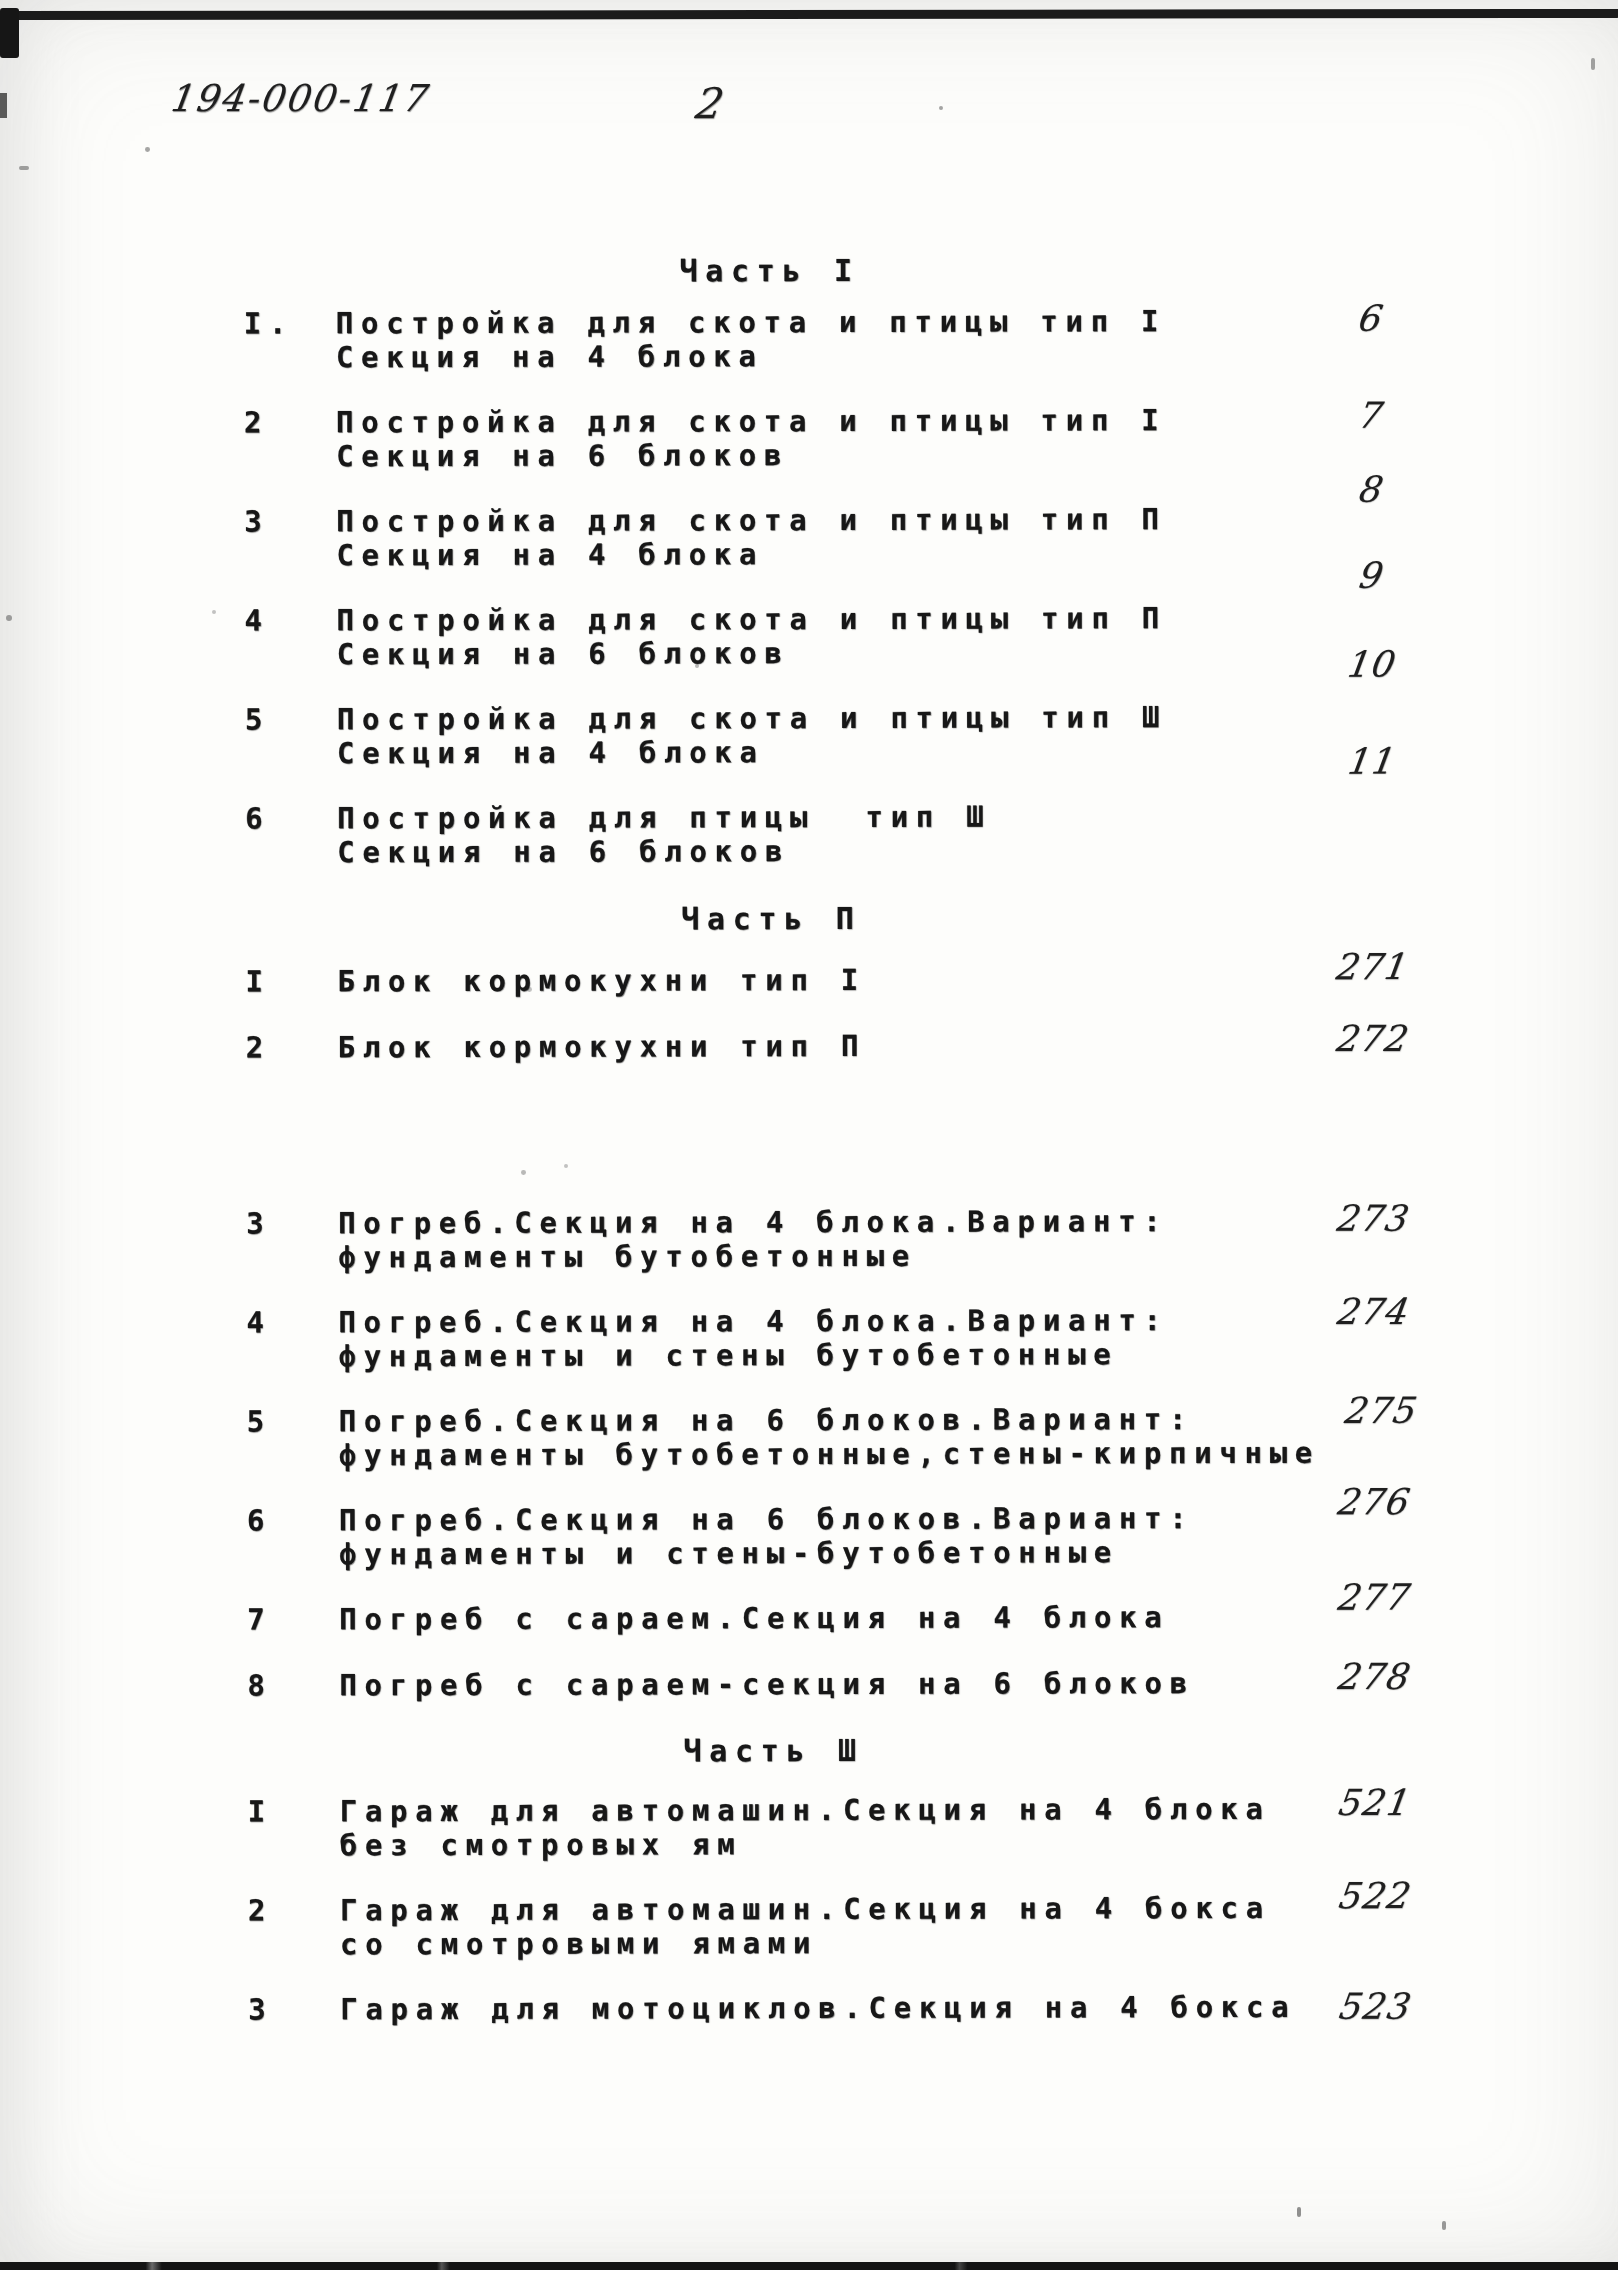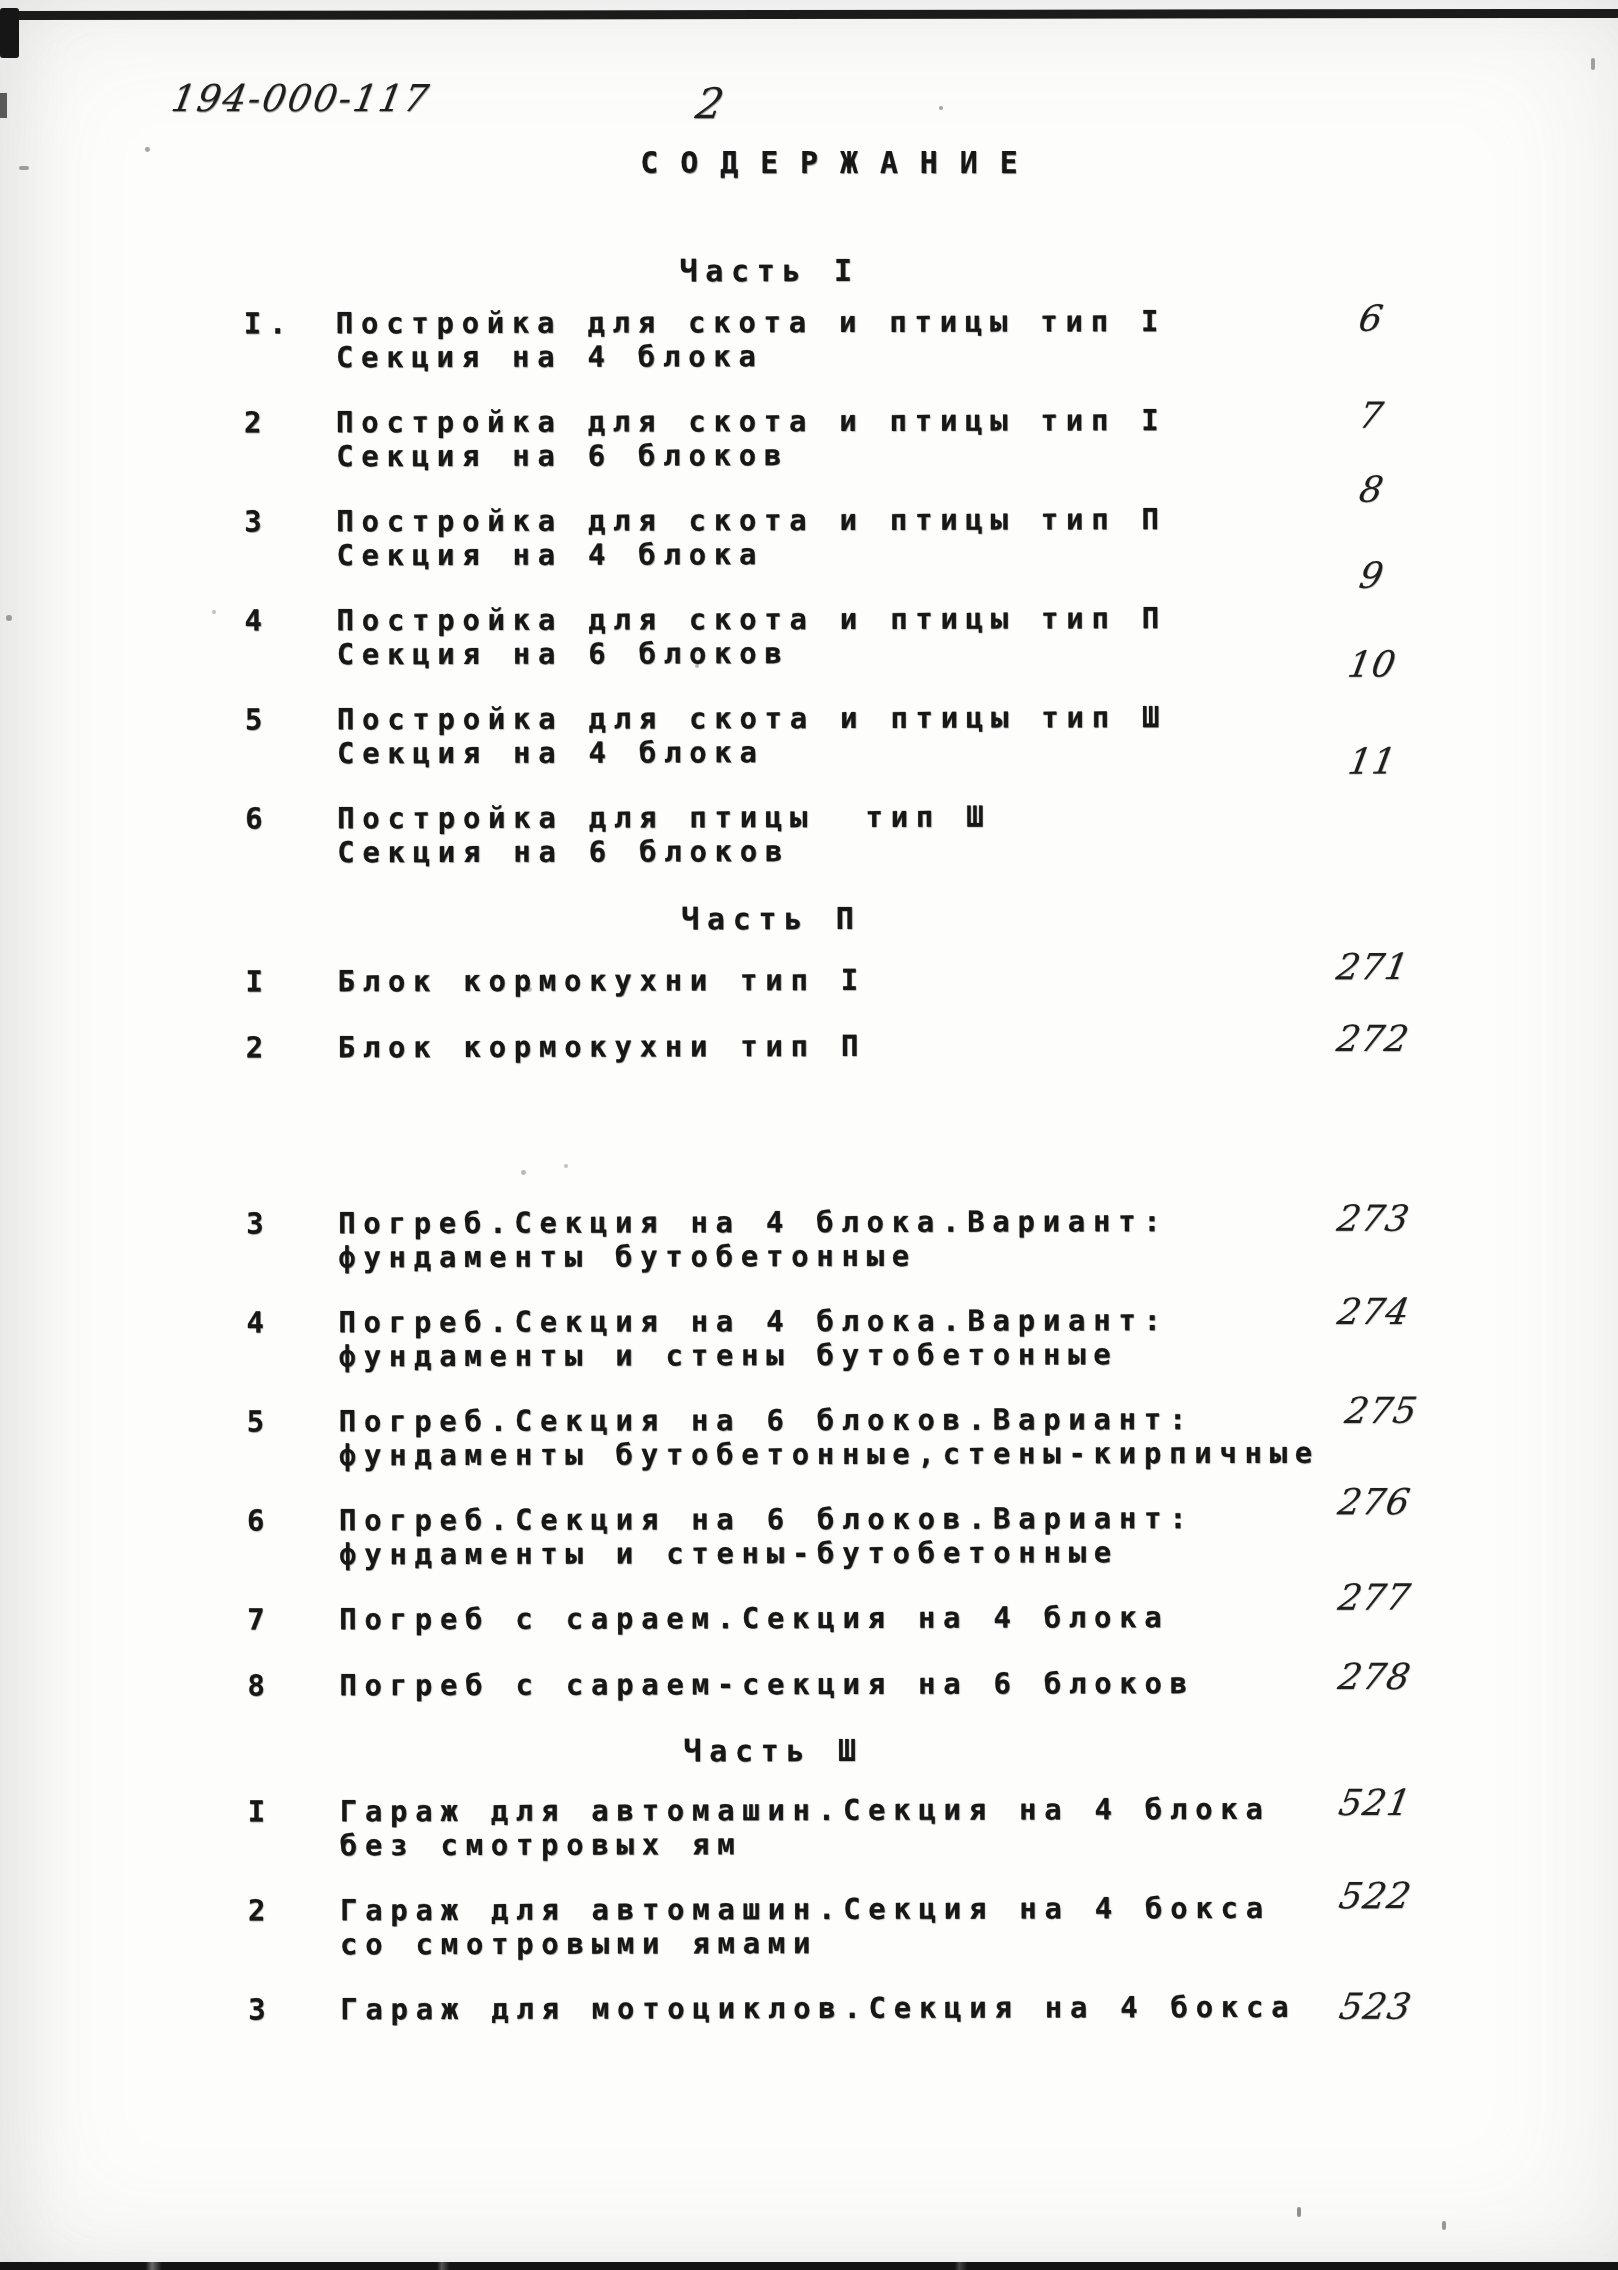--- a/index.html
+++ b/index.html
@@ -90,21 +90,20 @@
   <div class="speck" style="left:212px;top:610px;width:3.9px;height:3.9px;opacity:.3;"></div>
   <div class="speck" style="left:521px;top:1170px;width:4.8px;height:4.8px;opacity:.35;"></div>
   <div class="speck" style="left:564px;top:1164px;width:3.9px;height:3.9px;opacity:.3;"></div>
   <div class="speck" style="left:695px;top:664px;width:3.9px;height:3.9px;opacity:.35;"></div>
   <div class="speck" style="left:1591px;top:58px;width:3.9px;height:11.6px;border-radius:1.9px;"></div>
   <div class="speck" style="left:1297px;top:2207px;width:3.9px;height:9.7px;border-radius:1.9px;opacity:.55;"></div>
   <div class="speck" style="left:1442px;top:2221px;width:3.9px;height:8.7px;border-radius:1.9px;opacity:.5;"></div>
 
   <div class="hand doc-code">194-000-117</div>
   <div class="hand page-num">2</div>
-  <div class="typed toc-title">С О Д Е Р Ж А Н И Е</div>
 
   <div class="toc">
 
     <div class="typed part-heading">Часть I</div>
 
     <div class="row">
       <div class="typed num">I.</div>
       <div class="txt">
         <div class="typed l1">Постройка для скота и птицы тип I</div>
         <div class="typed l2">Секция на 4 блока</div>

